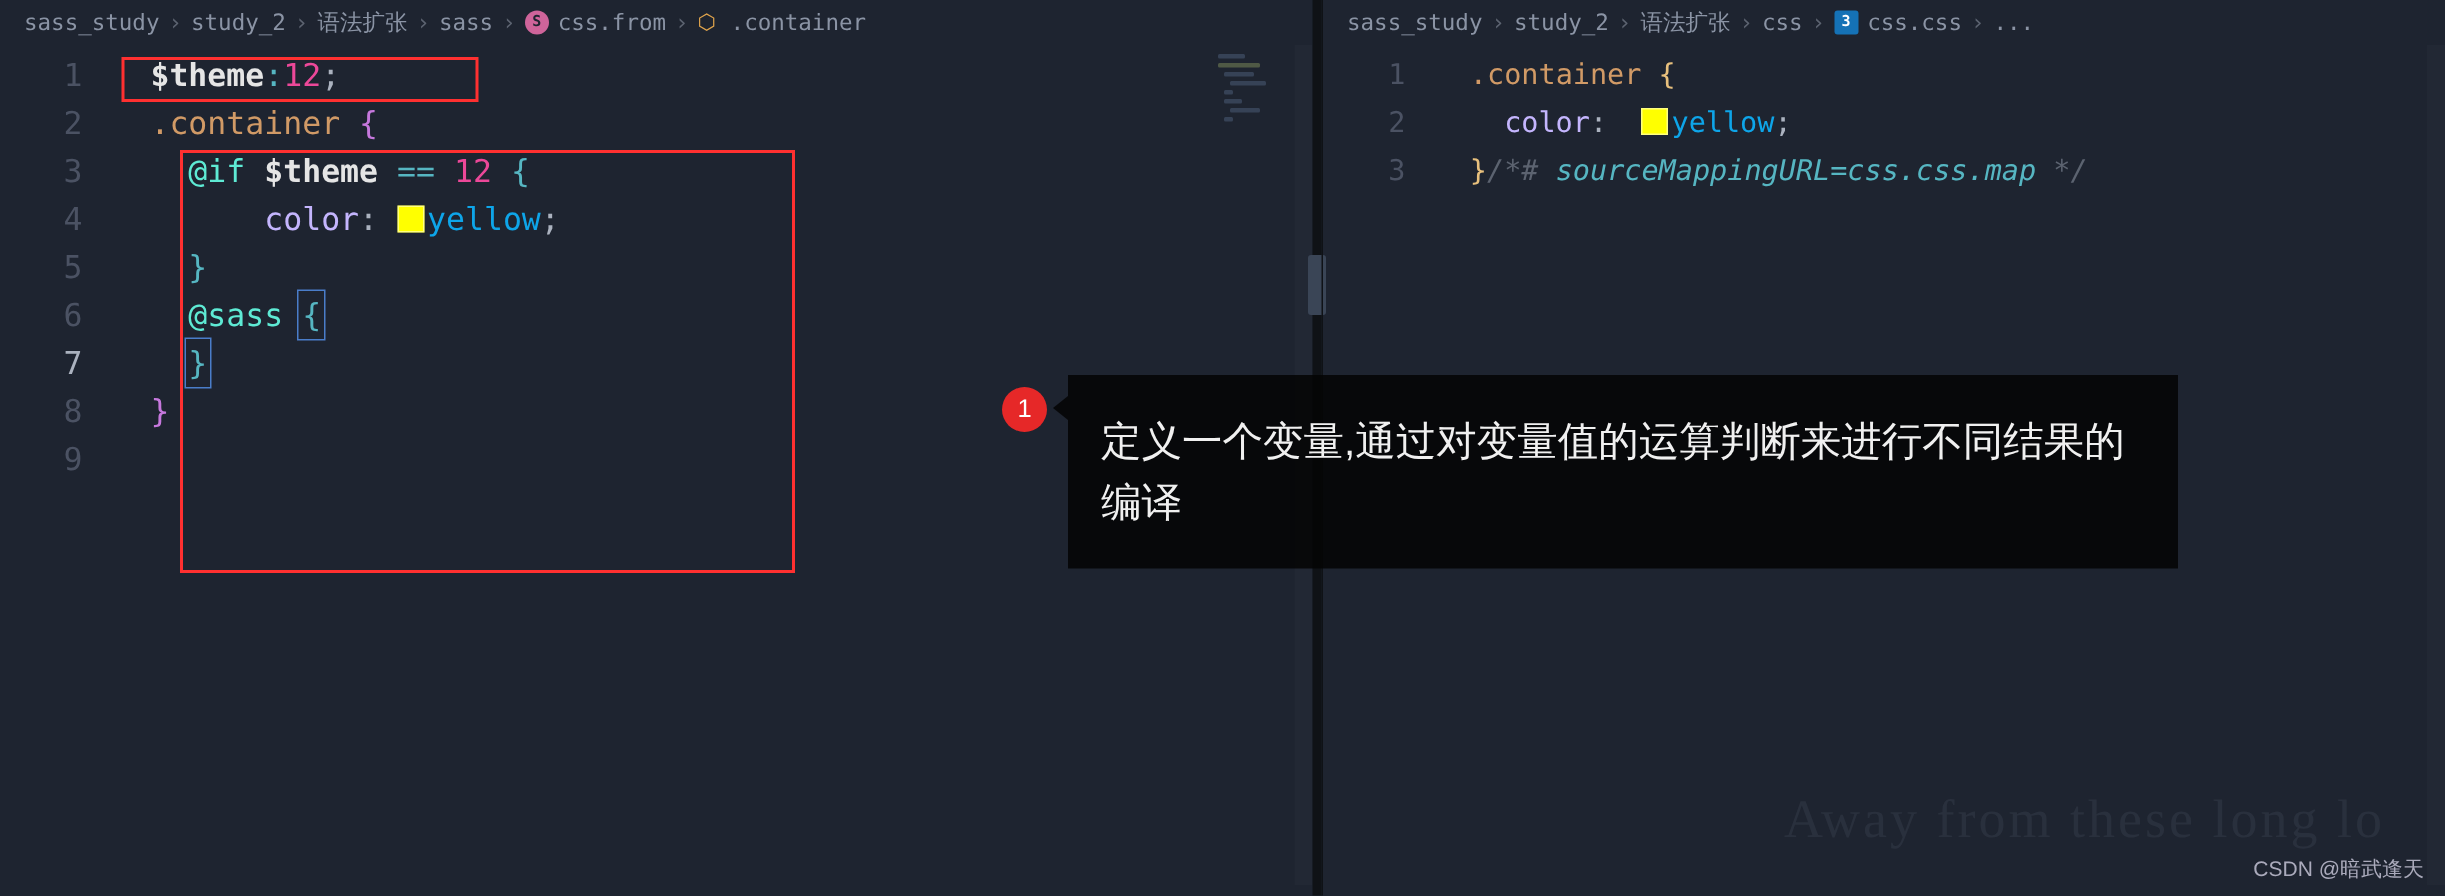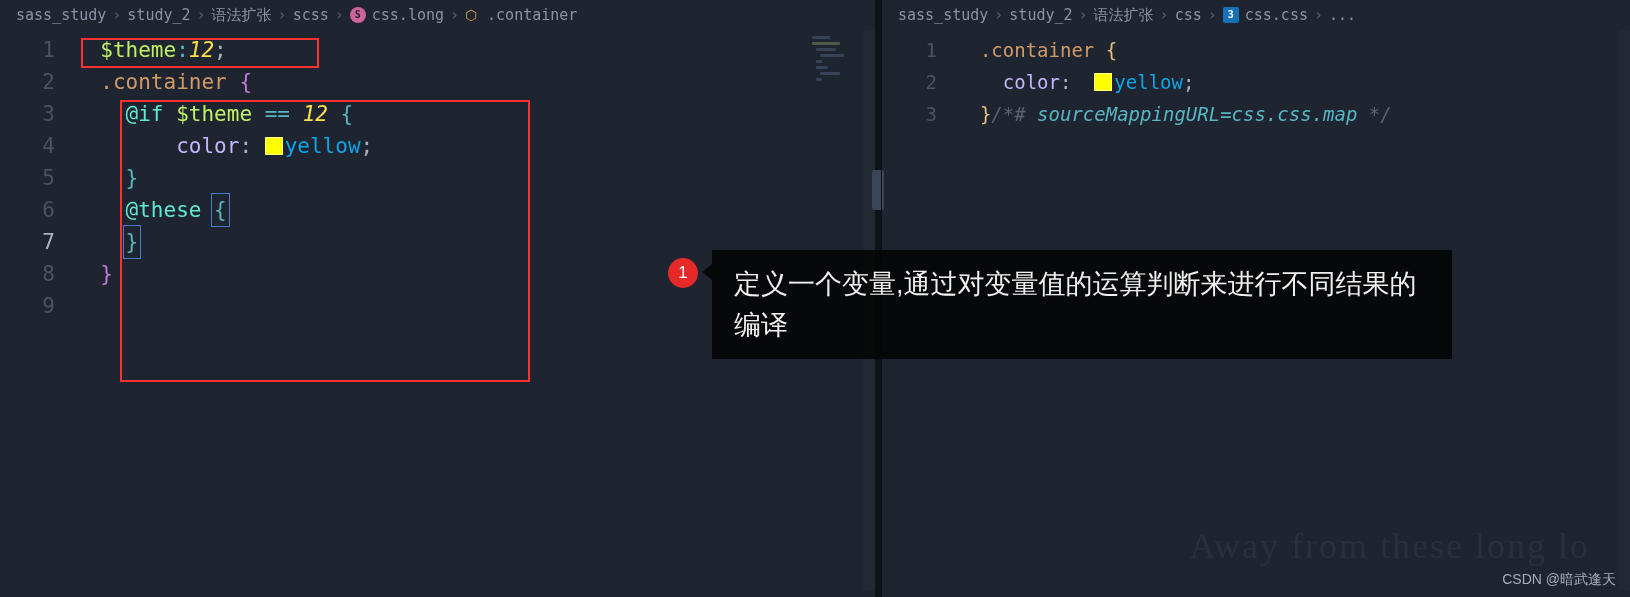--- a/index.html
+++ b/index.html
@@ -60,23 +60,23 @@
   color: #4b5263;
   user-select: none;
 }
 .gutter div, .code-line { height: 32px; line-height: 32px; font-size: 21px; }
 .pane-right .gutter div, .pane-right .code-line { font-size: 19px; }
 .code { flex: 1; position: relative; }
 .code-line { white-space: pre; padding-left: 20px; }
 .code-line.active { background: rgba(255,255,255,0.04); }
 .gutter div.active { color: #abb2bf; }
 
-.tok-var { color: #bef264; }
+.tok-var { color: #e5e5e5; font-weight: bold; }
 .tok-op { color: #56b6c2; }
-.tok-num { color: #fde047; font-style: italic; }
+.tok-num { color: #ec4899; }
 .tok-sel { color: #d19a66; }
 .tok-punc { color: #abb2bf; }
 .tok-brace { color: #c678dd; }
 .tok-brace2 { color: #56b6c2; }
 .tok-brace3 { color: #e8c07d; }
 .tok-kw { color: #5eead4; }
 .tok-prop { color: #c4b5fd; }
 .tok-val { color: #0ea5e9; }
 .tok-comment { color: #5c6370; font-style: italic; }
 .tok-url { color: #56b6c2; font-style: italic; }
@@ -103,21 +103,21 @@
   z-index: 50;
 }
 .anno-num {
   width: 30px; height: 30px; background: #e62828; color: white; border-radius: 50%;
   display: flex; align-items: center; justify-content: center; font-size: 17px; font-family: sans-serif;
   margin-top: 8px; flex-shrink: 0;
 }
 .anno-text {
   background: rgba(5,5,5,0.88);
   color: #f0f0f0;
-  padding: 14px 22px;
+  padding: 24px 22px;
   font-size: 27px;
   font-family: 'Microsoft YaHei', sans-serif;
   line-height: 1.5;
   max-width: 740px;
 }
 .anno-ptr {
   position: absolute; left: -10px; top: 14px; width: 0; height: 0;
   border-top: 8px solid transparent; border-bottom: 8px solid transparent;
   border-right: 10px solid rgba(5,5,5,0.88);
 }
@@ -134,24 +134,24 @@
 <body>
 
 <div class="pane pane-left">
   <div class="breadcrumb">
     <span class="item">sass_study</span>
       <span class="sep">›</span>
     <span class="item">study_2</span>
       <span class="sep">›</span>
     <span class="item">语法扩张</span>
       <span class="sep">›</span>
-    <span class="item">scss</span>
+    <span class="item">sass</span>
       <span class="sep">›</span>
     <span class="sass-icon">S</span>
-    <span class="item">css.long</span>
+    <span class="item">css.from</span>
       <span class="sep">›</span>
     <span class="struct-icon">⬡</span>
     <span class="item">.container</span>
   </div>
 
   <div class="red-box1"></div>
   <div class="red-box2"></div>
 
   <div class="minimap">
     <div class="mm-row">
@@ -191,21 +191,21 @@
       <div class="active">7</div>
       <div>8</div>
       <div>9</div>
     </div>
     <div class="code">
       <div class="code-line">  <span class="tok-var">$theme</span><span class="tok-op">:</span><span class="tok-num">12</span><span class="tok-punc">;</span></div>
       <div class="code-line">  <span class="tok-sel">.container</span> <span class="tok-brace">{</span></div>
       <div class="code-line">    <span class="tok-kw">@if</span> <span class="tok-var">$theme</span> <span class="tok-op">==</span> <span class="tok-num">12</span> <span class="tok-brace2">{</span></div>
       <div class="code-line">        <span class="tok-prop">color</span><span class="tok-punc">:</span> <span class="swatch sw-yellow"></span><span class="tok-val">yellow</span><span class="tok-punc">;</span></div>
       <div class="code-line">    <span class="tok-brace2">}</span></div>
-      <div class="code-line">    <span class="tok-kw">@these</span> <span class="blue-hl"><span class="tok-brace2">{</span></span></div>
+      <div class="code-line">    <span class="tok-kw">@sass</span> <span class="blue-hl"><span class="tok-brace2">{</span></span></div>
       <div class="code-line">    <span class="blue-hl"><span class="tok-brace2">}</span></span></div>
       <div class="code-line">  <span class="tok-brace">}</span></div>
     </div>
   </div>
   <div class="scrollbar-v"></div>
 </div>
 
 <div class="splitter">
   <div class="splitter-nub"></div>
 </div>

